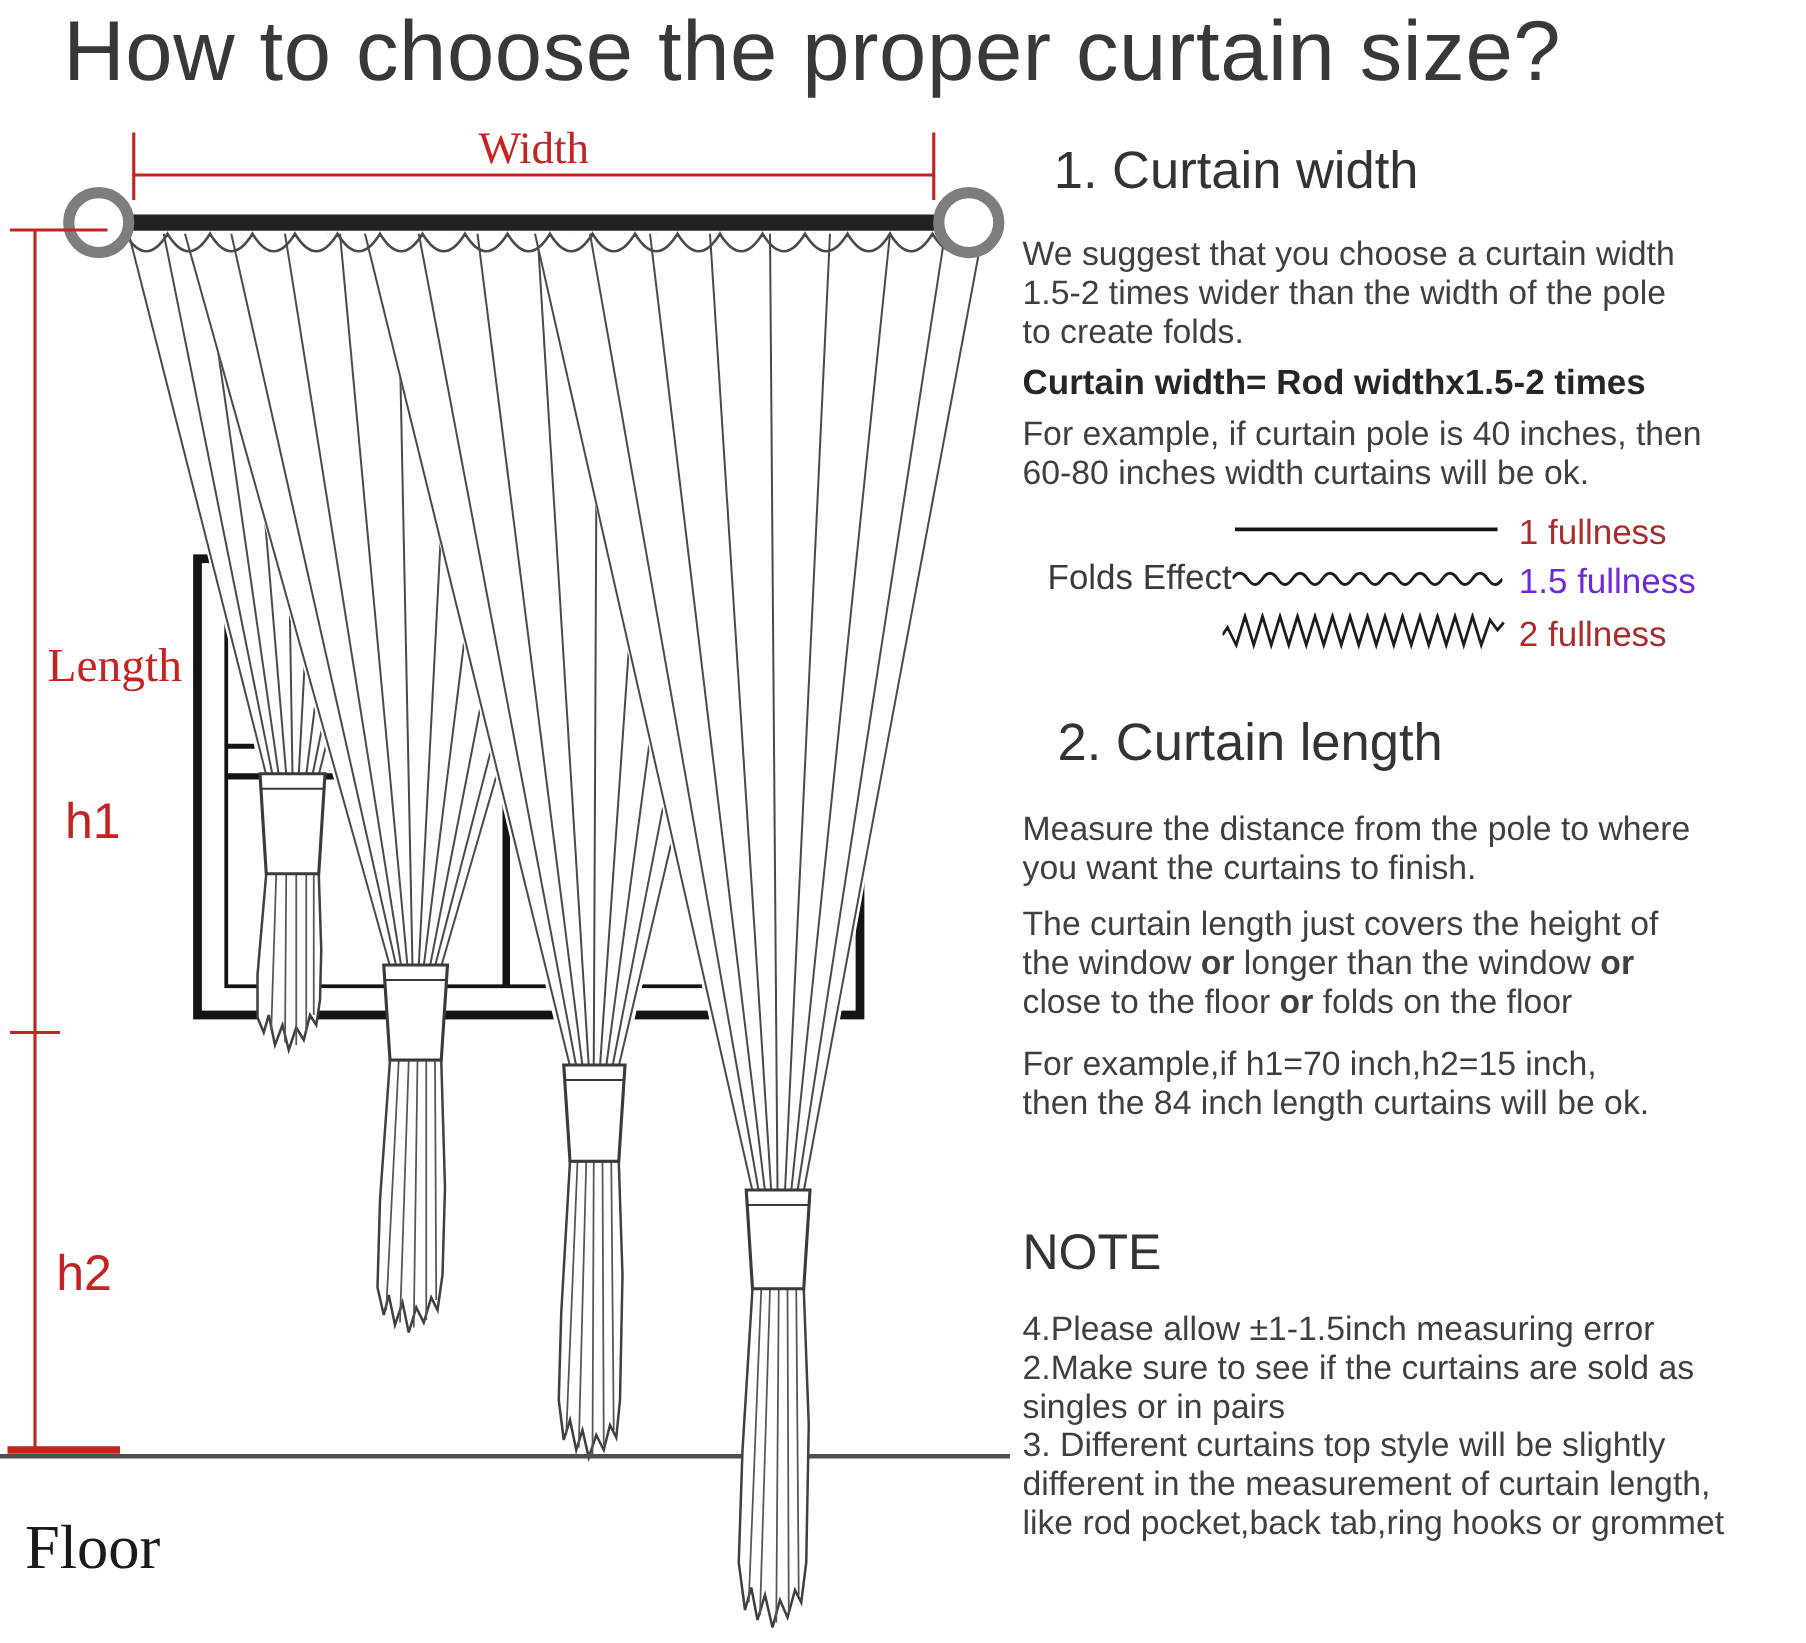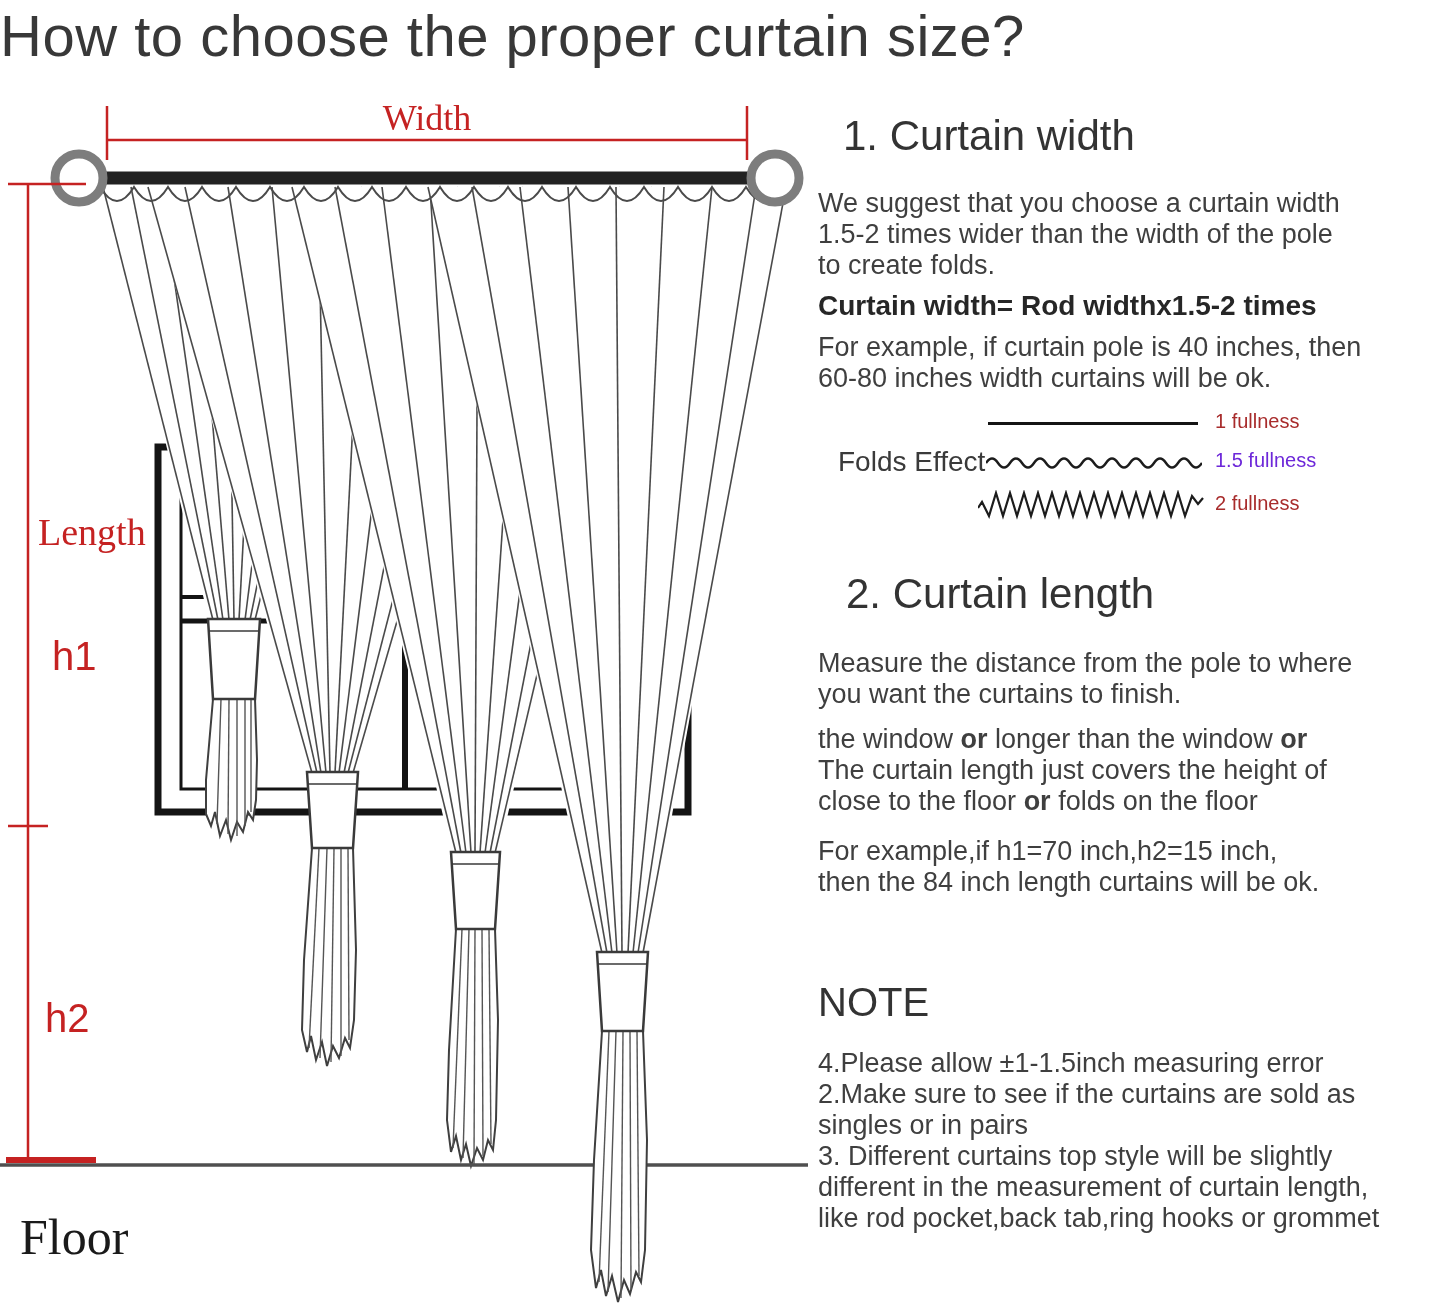--- a/index.html
+++ b/index.html
@@ -1,27 +1,27 @@
 <!DOCTYPE html>
 <html><head>
 <meta charset="utf-8">
 <style>
   html,body{margin:0;padding:0;background:#fff;}
   body{width:1445px;height:1314px;position:relative;overflow:hidden;
        font-family:"Liberation Sans",sans-serif;color:#3f3f3f;}
   .abs{position:absolute;}
-  #title{left:0;top:2px;width:1249px;text-align:left;font-size:58px;
+  #title{left:0;top:2px;width:1249px;text-align:right;font-size:68px;
          letter-spacing:.5px;color:#383838;}
   #diagram{left:0;top:0;}
   #rightcol{left:818px;top:0;width:627px;height:1042px;}
   .h-num{font-size:42px;color:#333;}
   .lines .tline{font-size:27px;line-height:31px;white-space:nowrap;color:#3f3f3f;}
   .formula{font-size:28px;font-weight:bold;color:#262626;white-space:nowrap;}
   .folds-label{font-size:28px;color:#3a3a3a;white-space:nowrap;}
-  .fullness{font-size:20px;white-space:nowrap;}
+  .fullness{font-size:28px;white-space:nowrap;}
   .bold-or{font-weight:bold;}
   .note-h{font-size:40px;color:#333;}
   .fold-line-straight{width:210px;height:3px;background:#141414;}
 </style>
 </head>
 <body>
 
 <div class="abs" id="title">How to choose the proper curtain size?</div>
 
 <svg class="abs" id="diagram" width="810" height="1314" viewBox="0 0 810 1314">
@@ -196,22 +196,22 @@
   <div class="abs fullness" style="left:397px;top:492px;color:#a82c2c;">2 fullness</div>
 
   <div class="abs h-num" style="left:28px;top:570px;">2. Curtain length</div>
 
   <div class="abs lines" style="left:0;top:648px;">
       <div class="tline">Measure the distance from the pole to where</div>
       <div class="tline">you want the curtains to finish.</div>
     </div>
 
   <div class="abs lines" style="left:0;top:724px;">
+    <div class="tline">The curtain length just covers the height of</div>
     <div class="tline"><span>the window </span><span class="bold-or">or</span><span> longer than the window </span><span class="bold-or">or</span></div>
-    <div class="tline">The curtain length just covers the height of</div>
     <div class="tline"><span>close to the floor </span><span class="bold-or">or</span><span> folds on the floor</span></div>
   </div>
 
   <div class="abs lines" style="left:0;top:836px;">
       <div class="tline">For example,if h1=70 inch,h2=15 inch,</div>
       <div class="tline">then the 84 inch length curtains will be ok.</div>
     </div>
 
   <div class="abs note-h" style="left:0;top:980px;">NOTE</div>
 

